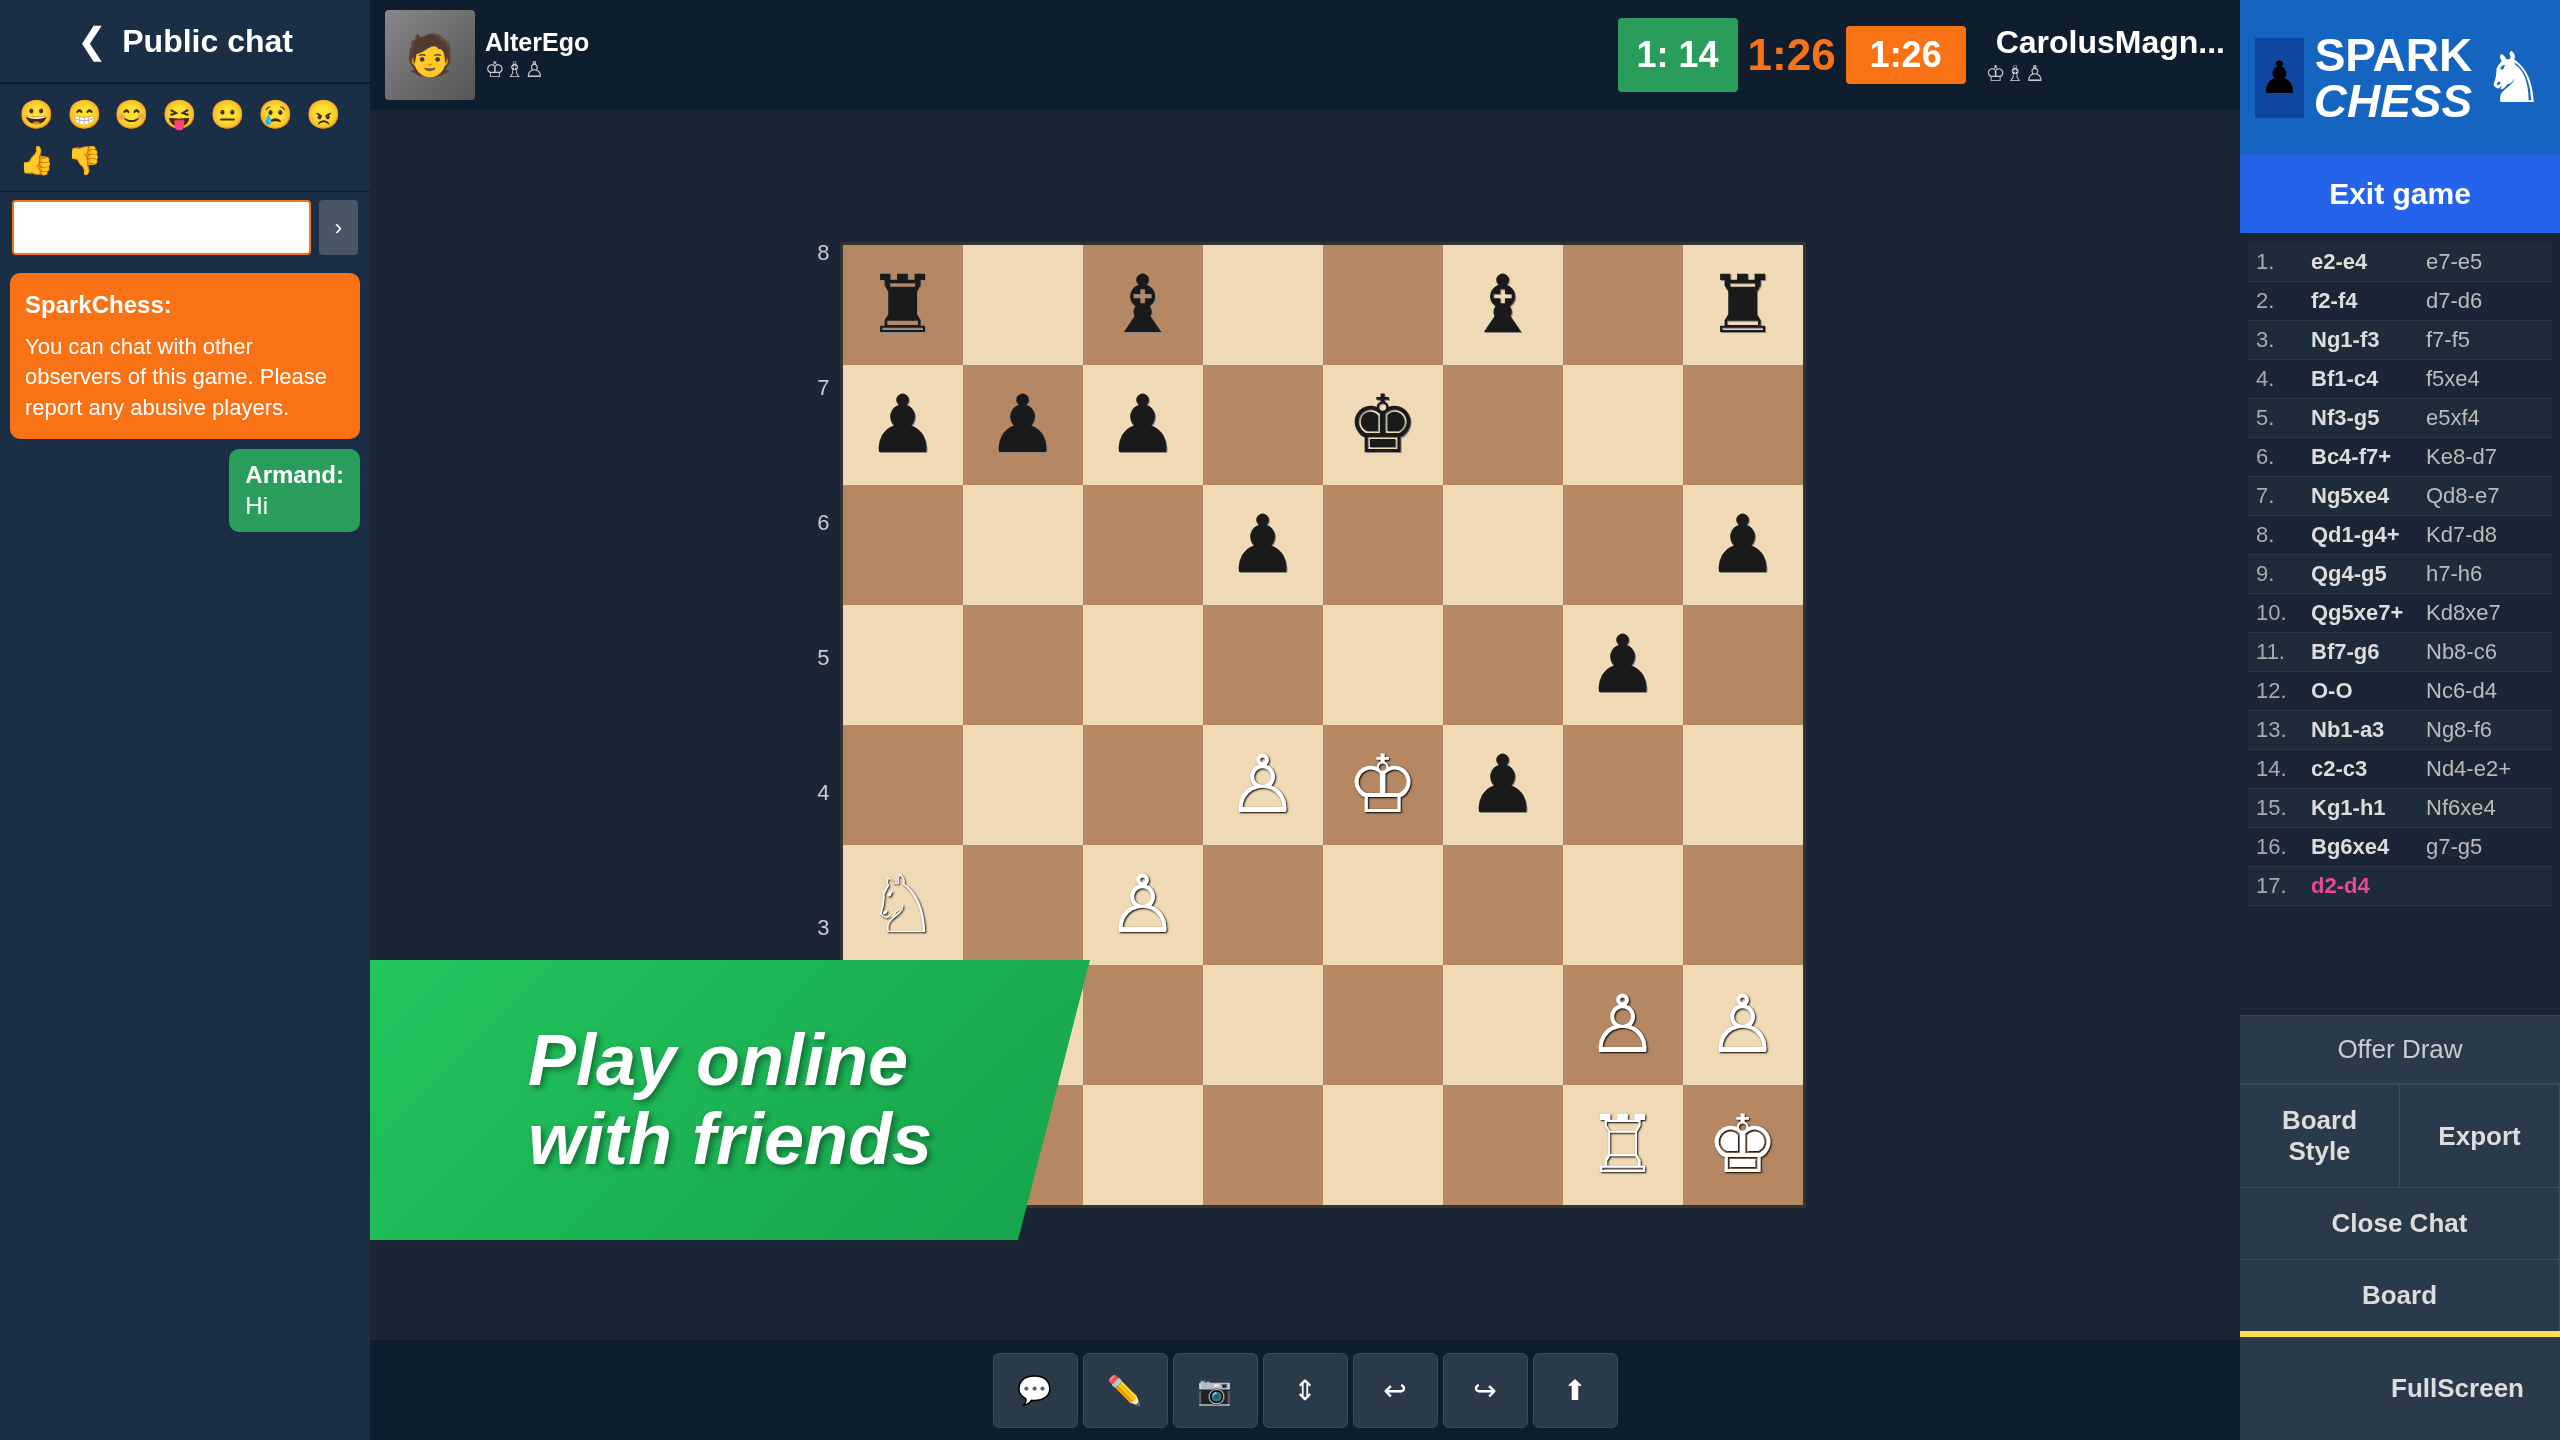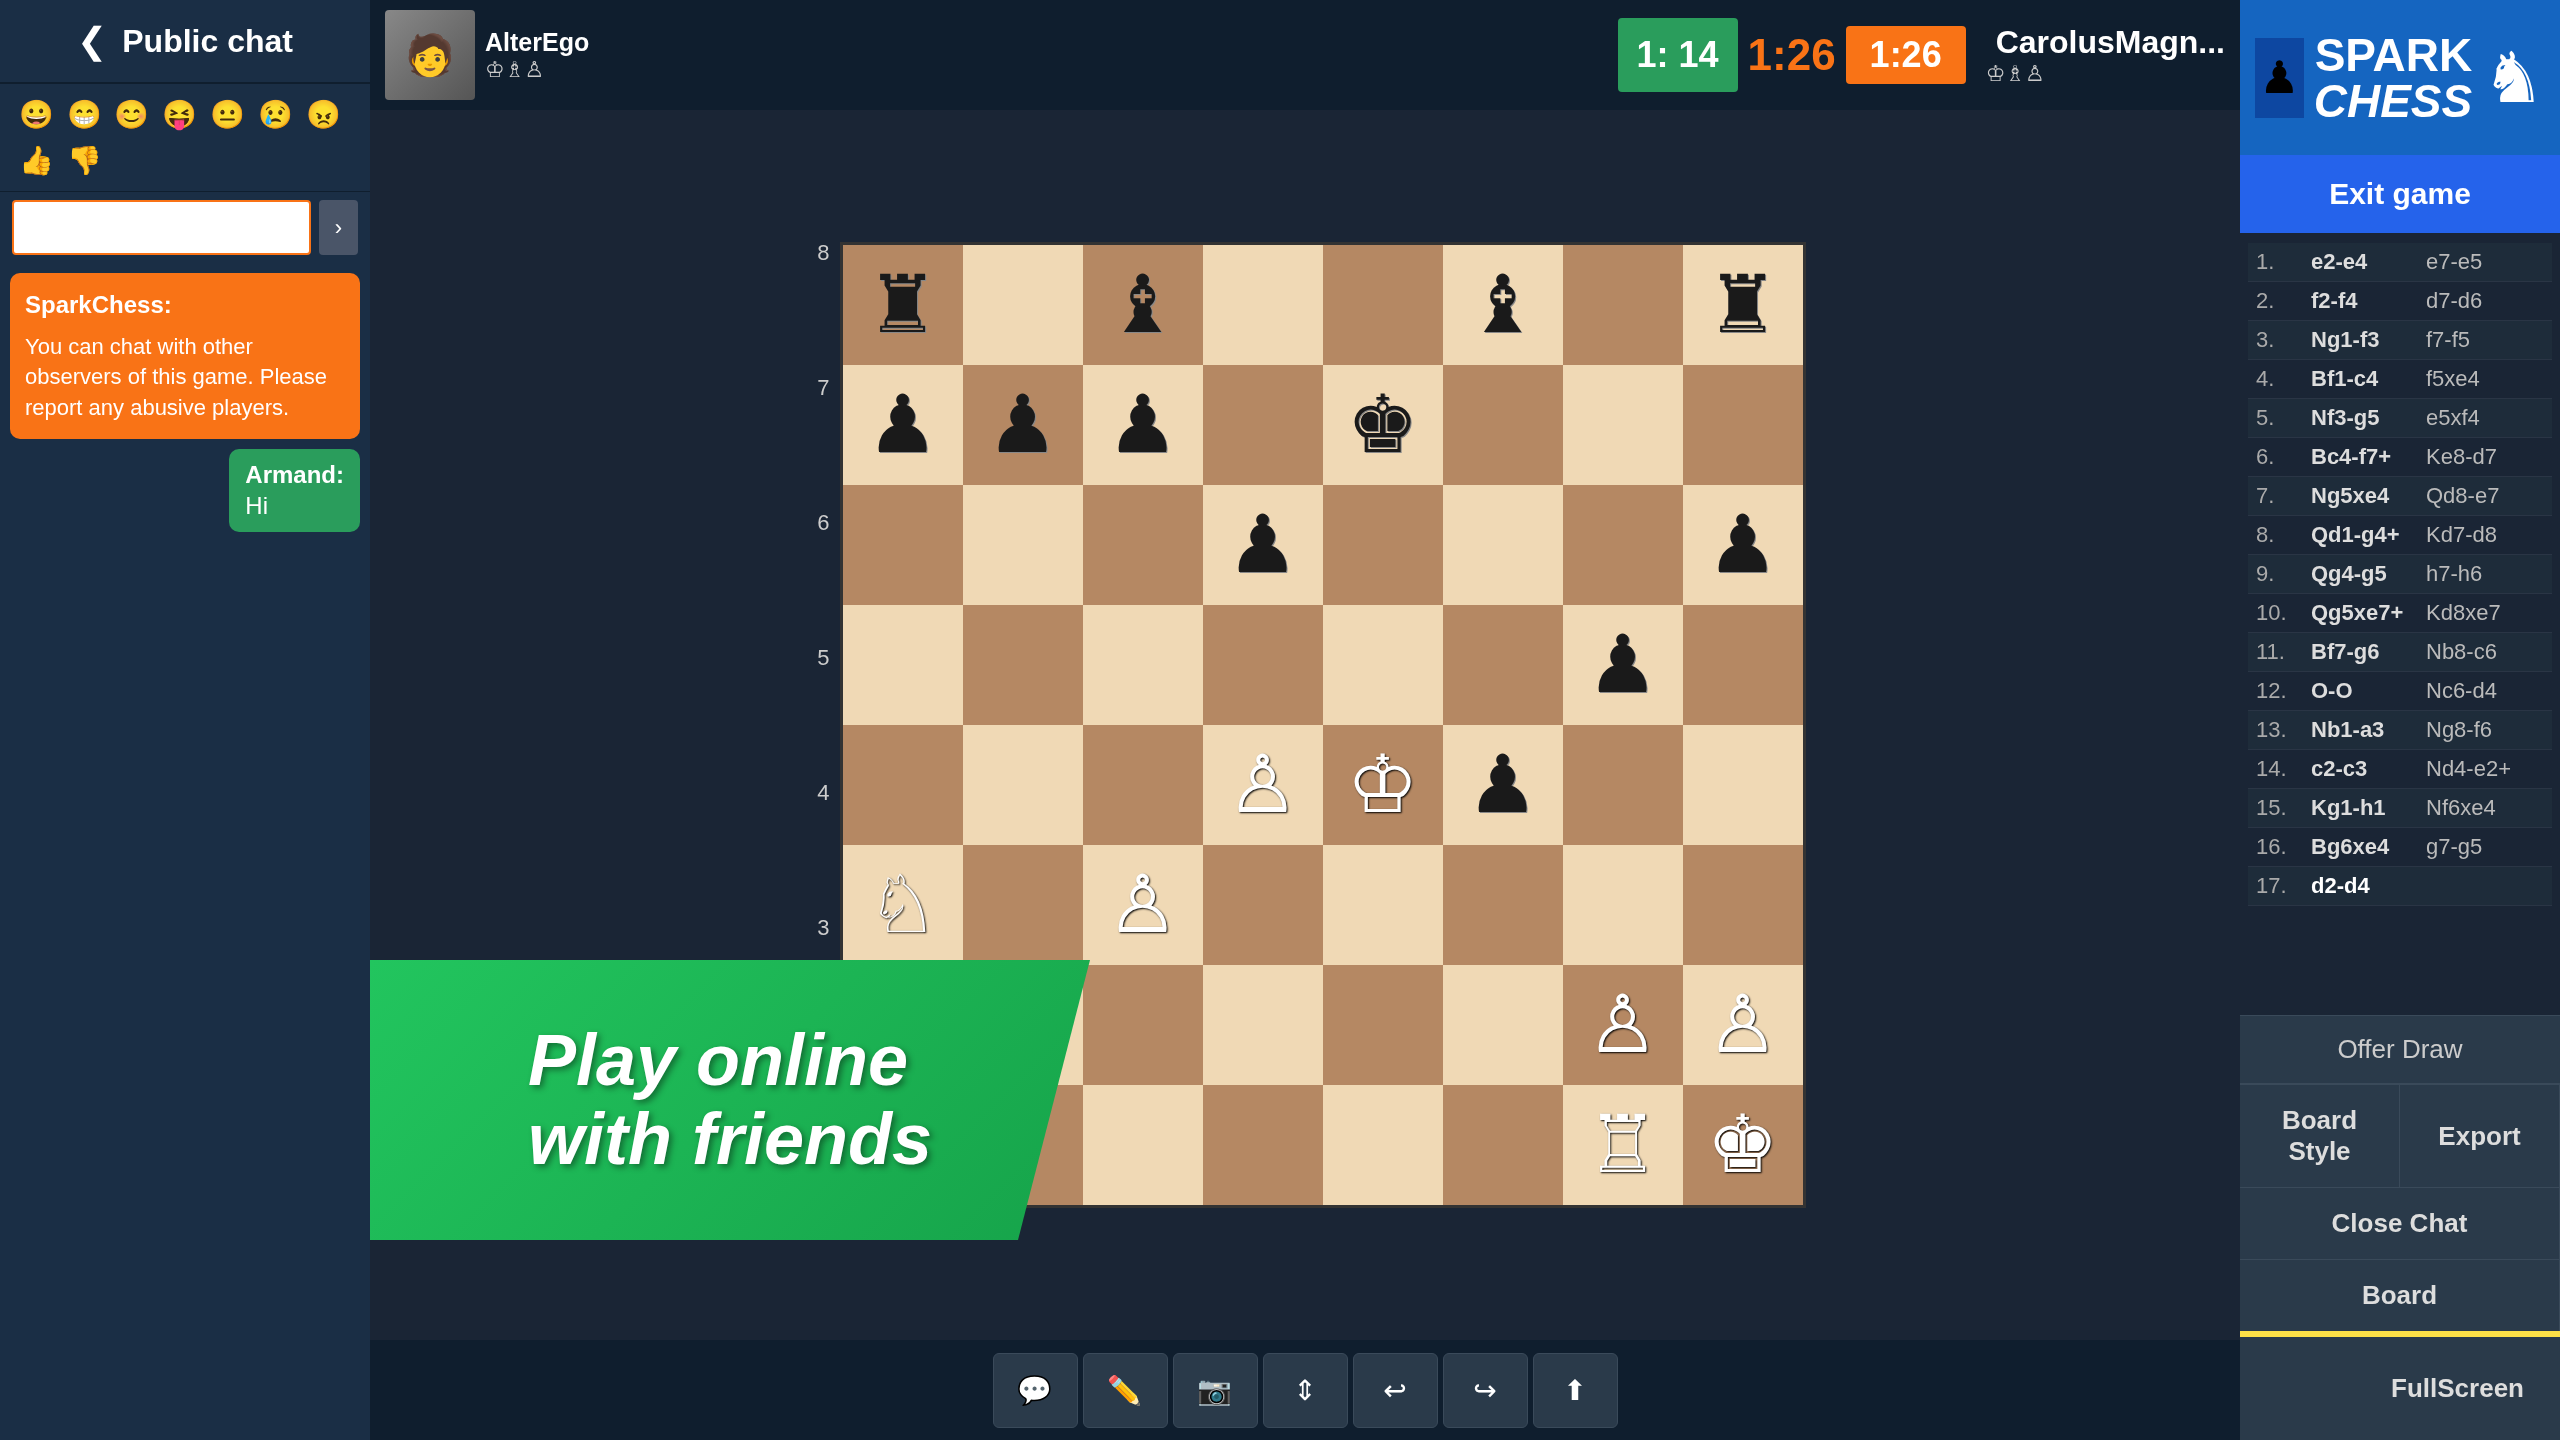--- a/index.html
+++ b/index.html
@@ -421,21 +421,21 @@
       padding: 6px 8px;
       border-bottom: 1px solid #2a3545;
       gap: 5px;
     }
 
     .move-row:nth-child(odd) { background: #1e2c3a; }
 
     .move-num { color: #aaa; min-width: 50px; }
     .move-w   { min-width: 110px; font-weight: bold; color: #ddd; }
     .move-b   { min-width: 110px; color: #bbb; }
-    .move-highlight { color: #ffffff; font-weight: bold; }
+    .move-highlight { color: #ec4899; font-weight: bold; }
 
     #offer-draw-btn {
       background: #2a3a4a;
       color: #ccc;
       border: none;
       padding: 18px;
       font-size: 26px;
       cursor: pointer;
       text-align: center;
       width: 100%;

